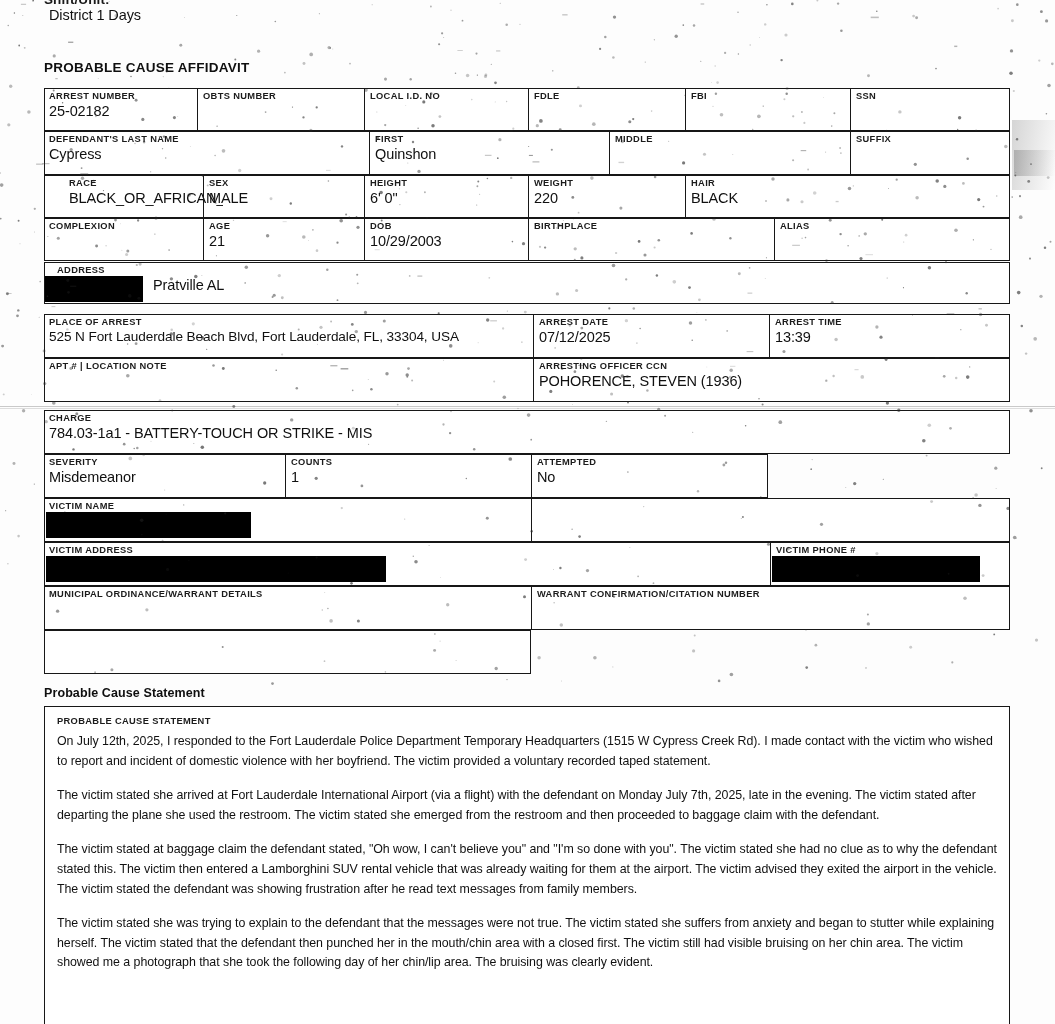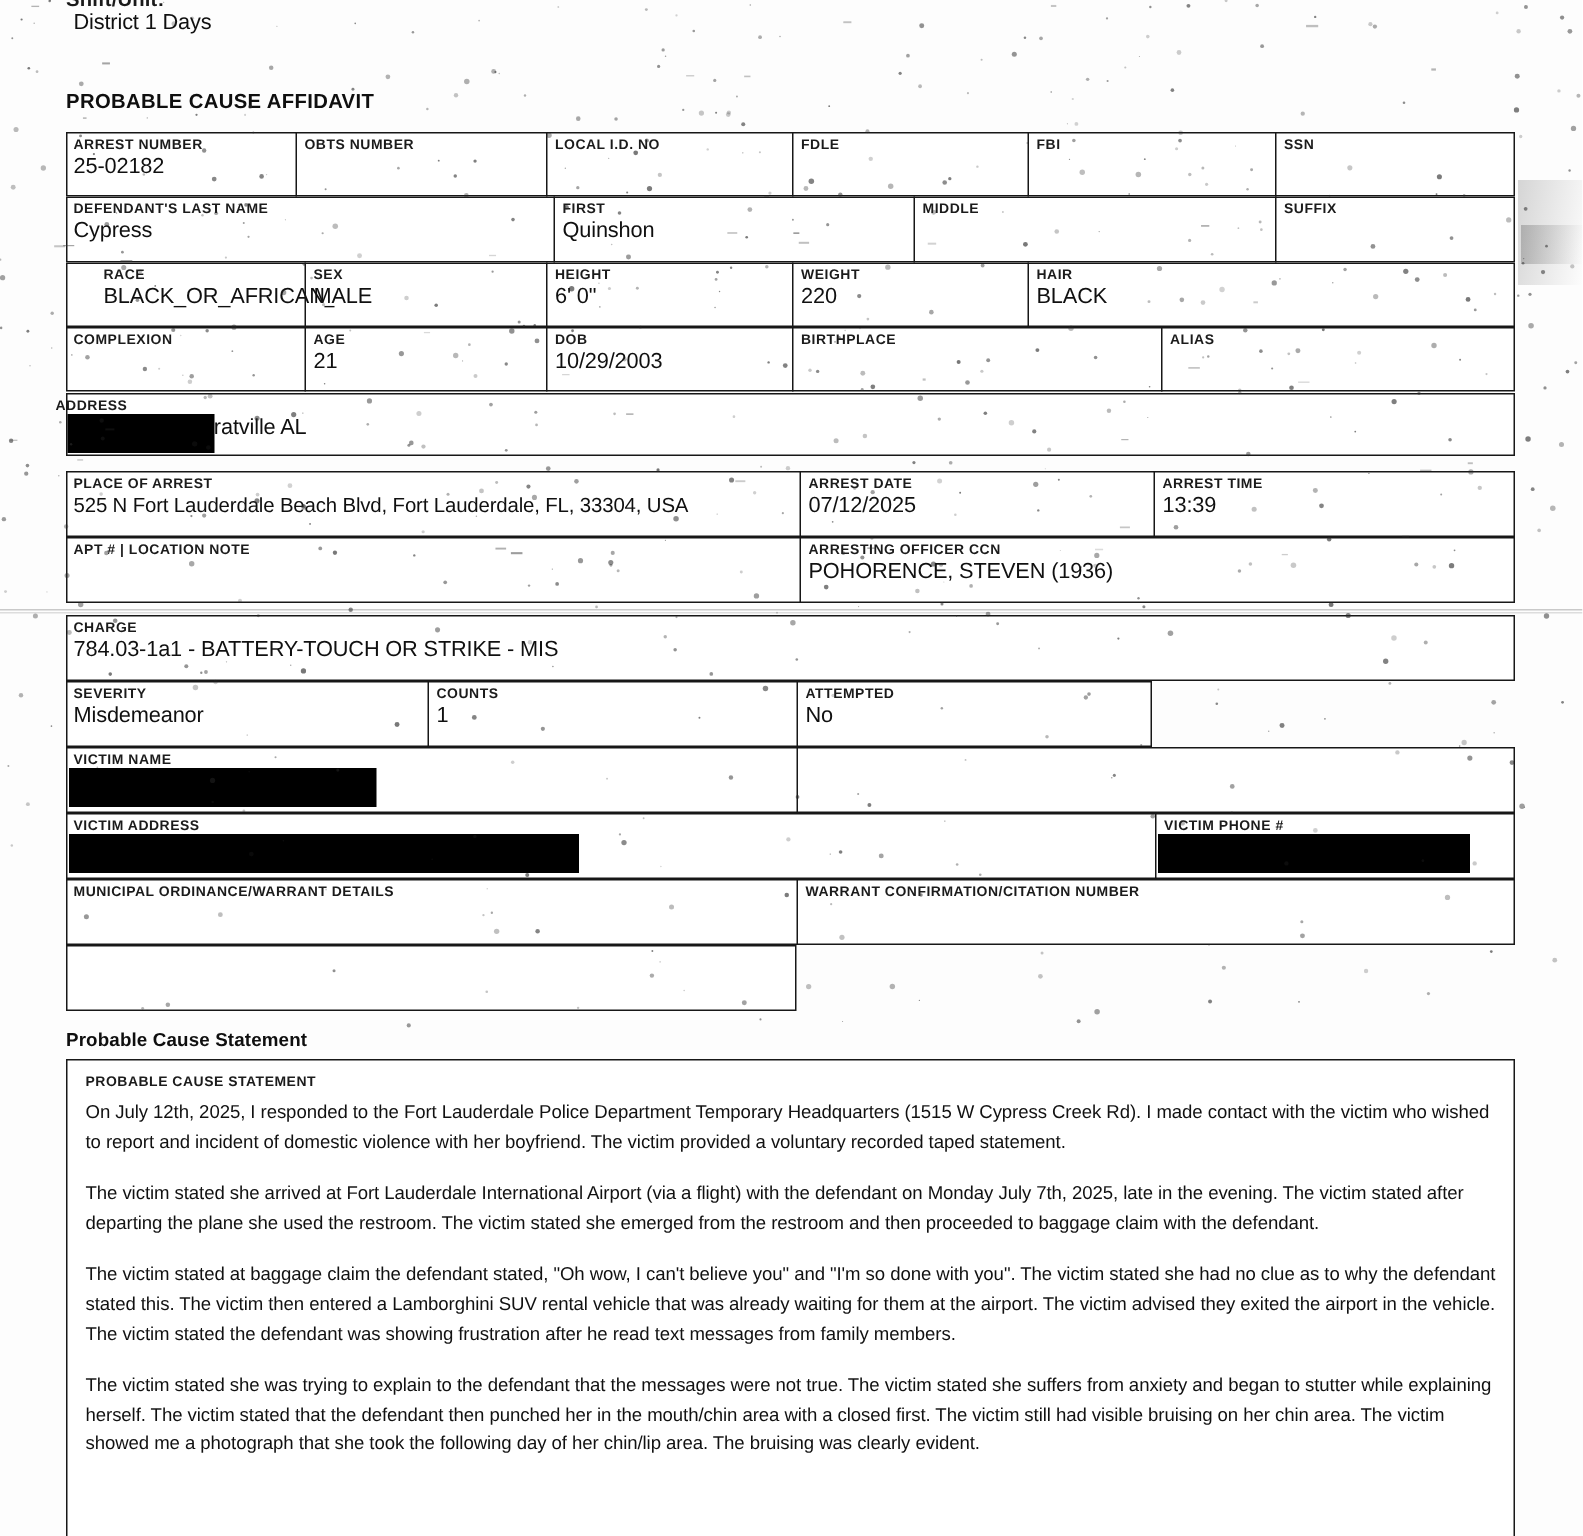--- a/index.html
+++ b/index.html
@@ -247,21 +247,21 @@
   <div class="cell vline" style="left:528px; top:218px; width:246px; height:43px;">
     <div class="lbl">BIRTHPLACE</div>
     <div class="val"></div>
   </div>
   <div class="cell vline" style="left:774px; top:218px; width:236px; height:43px;">
     <div class="lbl">ALIAS</div>
     <div class="val"></div>
   </div>
 
   <div class="box" style="left:44px; top:262px; width:966px; height:42px;"></div>
-  <div class="cell" style="left:32px; top:262px; width:848px; height:42px;">
+  <div class="cell" style="left:52px; top:262px; width:848px; height:42px;">
     <div class="lbl">ADDRESS</div>
     <div class="val" style="left:101px;">Pratville AL</div>
   </div>
   <div class="redact" style="left:45px; top:276px; width:98px; height:26px;"></div>
 
   <div class="box" style="left:44px; top:314px; width:966px; height:44px;"></div>
   <div class="cell" style="left:44px; top:314px; width:489px; height:44px;">
     <div class="lbl">PLACE OF ARREST</div>
     <div class="val" style="font-size:13.6px;">525 N Fort Lauderdale Beach Blvd, Fort Lauderdale, FL, 33304, USA</div>
   </div>

